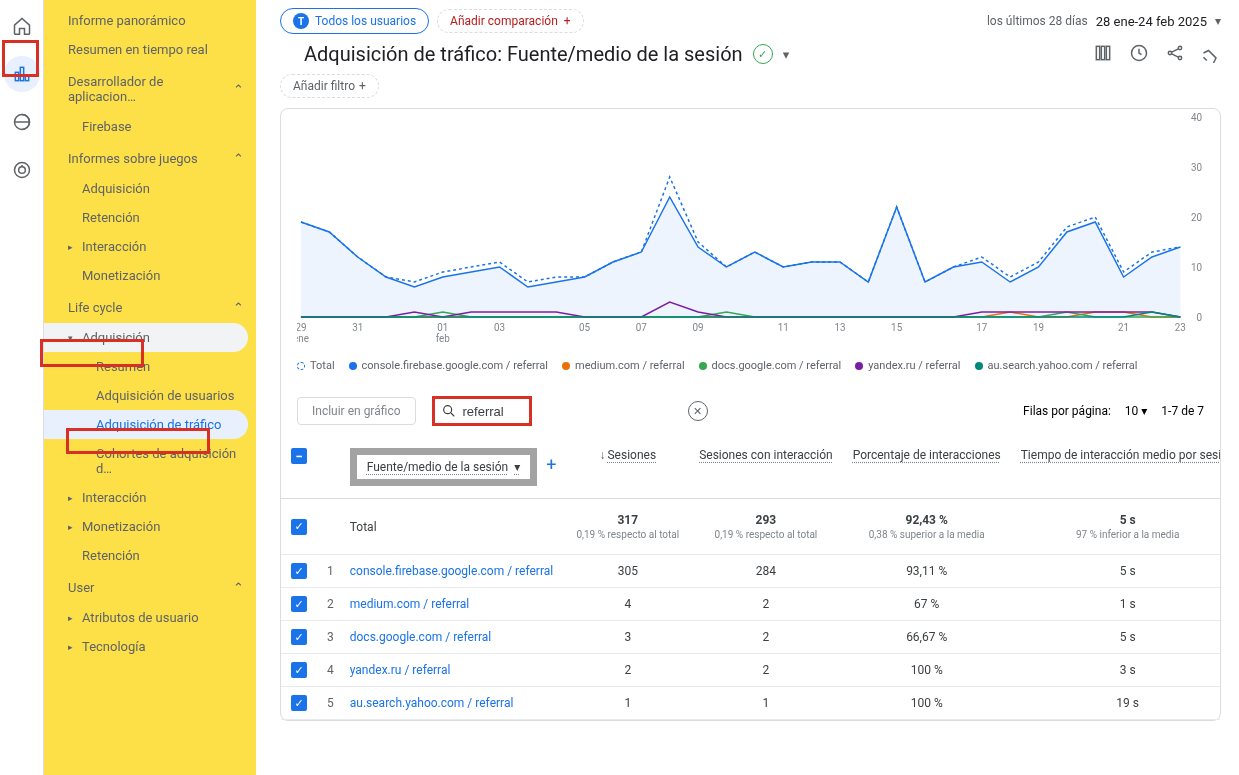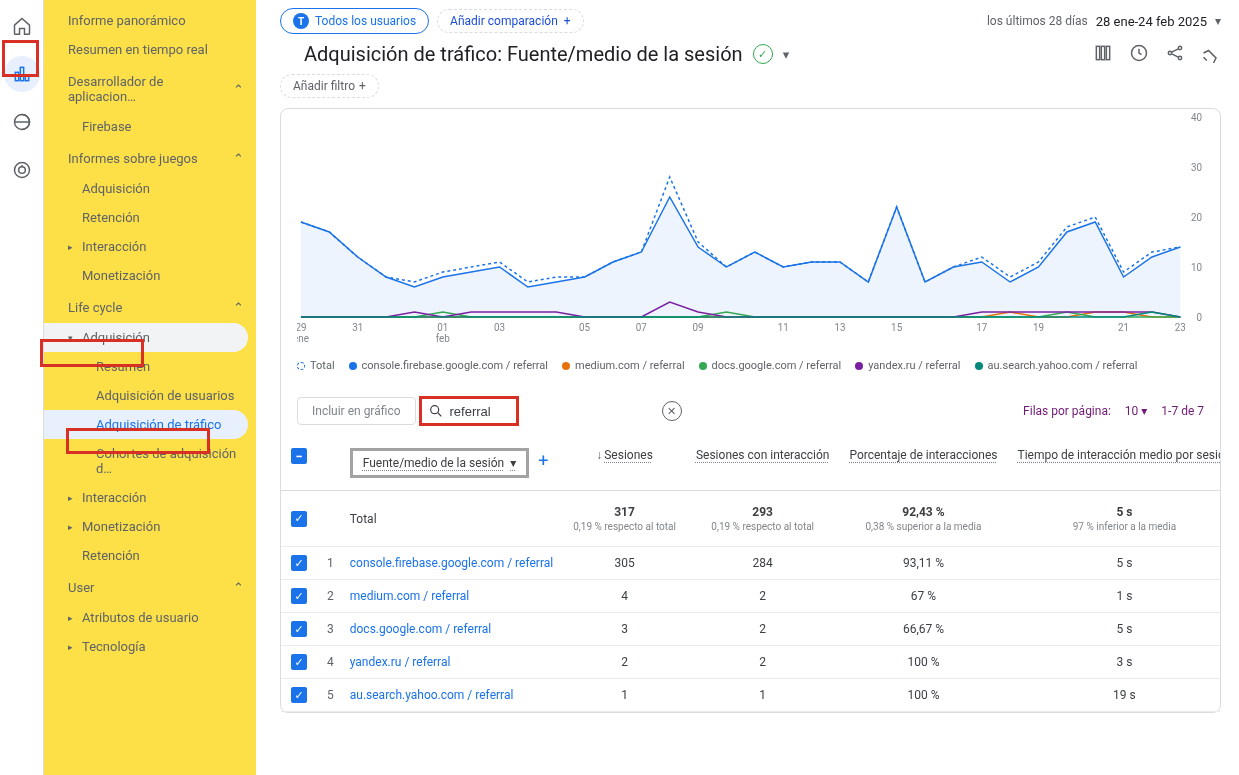--- a/index.html
+++ b/index.html
@@ -15,21 +15,21 @@
 .sidebar .item.selected { background: #e8f0fe; color: #1a73e8; border-radius: 0 18px 18px 0; margin-right: 8px; }
 .sidebar .item.group-selected { background: #f1f3f4; border-radius: 0 18px 18px 0; margin-right: 8px; }
 .sidebar .section-head { padding: 10px 12px 8px 24px; color: #5f6368; display: flex; align-items: center; justify-content: space-between; cursor: pointer; }
 .sidebar .caret { margin-left: auto; color: #5f6368; }
 .sidebar .tri { width: 10px; display: inline-block; margin-right: 4px; margin-left: -14px; font-size: 9px; }
 .red-box { border: 3px solid #d93025; }
 .red-box-acq { position: absolute; left: 40px; top: 339px; width: 104px; height: 28px; z-index: 5; pointer-events: none; }
 .red-box-traf { position: absolute; left: 66px; top: 428px; width: 144px; height: 26px; z-index: 5; pointer-events: none; }
 .main { flex: 1; background: #fff; overflow: hidden; display: flex; flex-direction: column; }
 .topbar { padding: 8px 18px 4px 24px; display: flex; align-items: center; gap: 8px; }
-.chip { border: 1px solid #dadce0; border-radius: 16px; padding: 4px 12px; font-size: 12px; display: inline-flex; align-items: center; gap: 6px; cursor: pointer; color: #1d4ed8; }
+.chip { border: 1px solid #dadce0; border-radius: 16px; padding: 4px 12px; font-size: 12px; display: inline-flex; align-items: center; gap: 6px; cursor: pointer; color: #b91c1c; }
 .chip.primary { border-color: #1a73e8; color: #1a73e8; }
 .chip .dot-t { width: 16px; height: 16px; background: #1a73e8; color: #fff; border-radius: 50%; display: inline-flex; align-items: center; justify-content: center; font-size: 10px; font-weight: bold; }
 .date-range { margin-left: auto; font-size: 12px; color: #5f6368; display: flex; align-items: center; gap: 8px; cursor: pointer; }
 .date-range .range { color: #202124; font-size: 13px; }
 .title-row { padding: 4px 18px 8px 24px; display: flex; align-items: center; gap: 10px; }
 .title-row h1 { font-size: 20px; font-weight: 400; color: #202124; margin-left: 24px; }
 .status-ico { width: 20px; height: 20px; border: 1px solid #34a853; border-radius: 50%; display: inline-flex; align-items: center; justify-content: center; color: #34a853; font-size: 11px; }
 .toolbar-icons { margin-left: auto; display: flex; gap: 16px; color: #5f6368; }
 .toolbar-icons span { cursor: pointer; }
 .filter-row { padding: 0 18px 10px 24px; }
@@ -38,36 +38,36 @@
 .card { border: 1px solid #dadce0; border-radius: 8px; }
 .chart-head { display: flex; align-items: center; padding: 14px 16px; border-bottom: none; }
 .chart-title { font-size: 14px; color: #3c4043; }
 .period-select { margin-left: auto; border: 1px solid #dadce0; border-radius: 4px; padding: 6px 24px 6px 12px; font-size: 13px; color: #3c4043; position: relative; cursor: pointer; }
 .period-select::after { content: '▾'; position: absolute; right: 8px; top: 6px; color: #5f6368; }
 .chart-body { height: 240px; padding: 0 16px 0 16px; position: relative; }
 .chart-svg { width: 100%; height: 100%; }
 .legend { padding: 10px 16px 14px 16px; font-size: 11px; color: #5f6368; display: flex; flex-wrap: wrap; gap: 14px; align-items: center; }
 .legend-item { display: inline-flex; align-items: center; gap: 5px; }
 .legend-dot { width: 8px; height: 8px; border-radius: 50%; display: inline-block; }
-.table-controls { display: flex; align-items: center; padding: 10px 16px; gap: 3px; position: relative; }
+.table-controls { display: flex; align-items: center; padding: 10px 16px; gap: 16px; position: relative; }
 .include-btn { border: 1px solid #dadce0; border-radius: 4px; padding: 6px 14px; font-size: 12px; color: #80868b; cursor: pointer; }
 .search-wrap { display: flex; align-items: center; border: 3px solid #d93025; padding: 4px 6px; gap: 6px; position: relative; }
 .search-wrap input { border: none; outline: none; font-size: 13px; width: 60px; color: #3c4043; }
 .clear-icon { margin-left: 140px; width: 20px; height: 20px; border: 1.5px solid #5f6368; border-radius: 50%; display: inline-flex; align-items: center; justify-content: center; font-size: 11px; color: #5f6368; cursor: pointer; }
-.pager { margin-left: auto; display: flex; align-items: center; gap: 14px; font-size: 12px; color: #701a75; }
+.pager { margin-left: auto; display: flex; align-items: center; gap: 14px; font-size: 12px; color: #000000; }
 .table-wrap { overflow-x: auto; }
 table { width: 100%; border-collapse: collapse; font-size: 12px; }
 th, td { padding: 8px 10px; text-align: center; border-bottom: 1px solid #e8eaed; white-space: nowrap; }
 th:first-child, td:first-child { text-align: center; width: 40px; }
 th:nth-child(2), td:nth-child(2) { text-align: right; width: 30px; color: #5f6368;}
 th:nth-child(3), td:nth-child(3) { text-align: left; padding-left: 6px; }
 thead th { font-weight: 400; color: #3c4043; vertical-align: top; border-bottom: 1px solid #dadce0; padding-top: 12px; padding-bottom: 12px; }
 thead th .metric { text-decoration: underline dotted #80868b; text-underline-offset: 3px; display: inline-block; }
 thead th .sort-arrow { color: #5f6368; margin-right: 2px; }
-.dim-select { border: 3px solid #a3a3a3; padding: 5px 10px; display: inline-flex; align-items: center; gap: 6px; text-decoration: underline dotted #80868b; text-underline-offset: 3px; cursor: pointer; }
+.dim-select { border: 7px solid #a3a3a3; padding: 5px 10px; display: inline-flex; align-items: center; gap: 6px; text-decoration: underline dotted #80868b; text-underline-offset: 3px; cursor: pointer; }
 .plus-dim { color: #1a73e8; font-size: 18px; margin-left: 6px; cursor: pointer; }
 .cb { width: 16px; height: 16px; background: #1a73e8; border-radius: 2px; display: inline-flex; align-items: center; justify-content: center; }
 .cb::after { content: '✓'; color: #fff; font-size: 11px; }
 .cb.minus::after { content: '−'; font-size: 13px; font-weight: bold; }
 .total-row td { padding-top: 14px; padding-bottom: 14px; }
 .total-row .sub { font-size: 10px; color: #80868b; display: block; margin-top: 2px; }
 .source-link { color: #1a73e8; cursor: pointer; }
 svg.ico { width: 20px; height: 20px; fill: none; stroke: currentColor; stroke-width: 1.8; }
 </style>
 </head>

